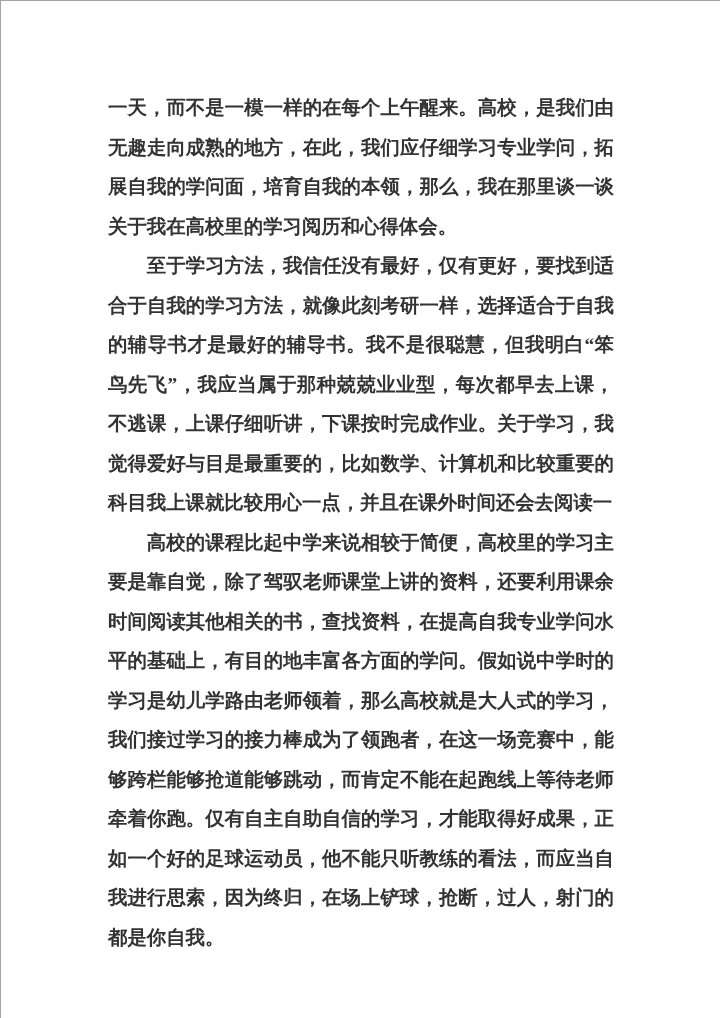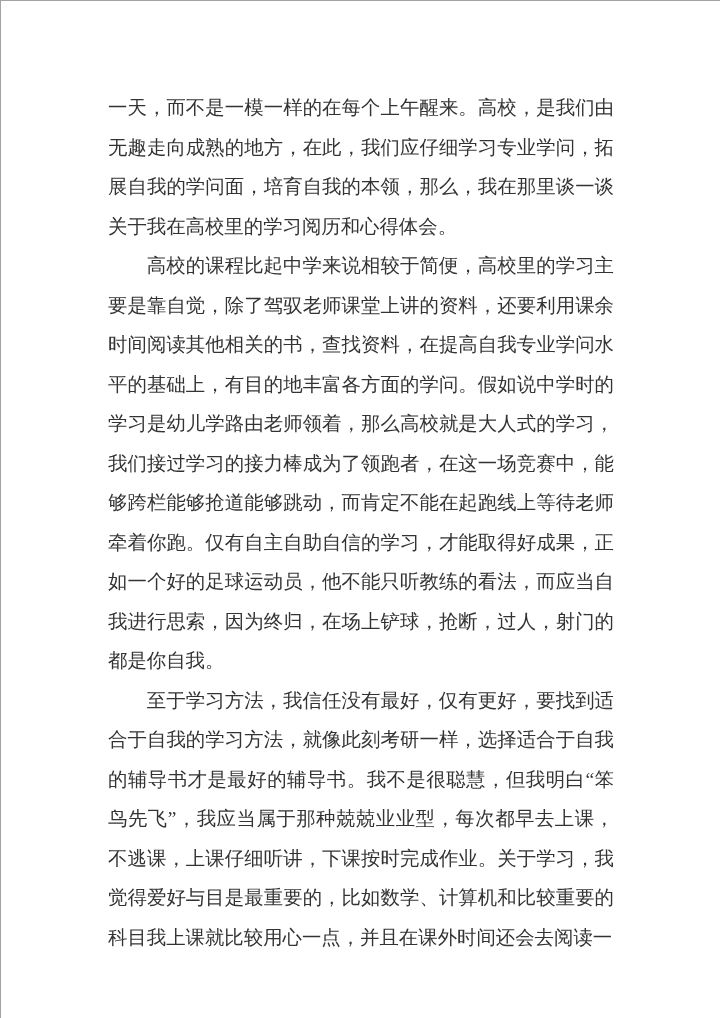--- a/index.html
+++ b/index.html
@@ -22,31 +22,32 @@
     top: 87px;
     left: 107px;
     width: 506px;
     font-family: "Liberation Serif", "DejaVu Serif", serif;
     font-size: 19.4px;
     line-height: 39.5px;
     color: #333333;
     text-align: justify;
     text-justify: inter-ideograph;
     letter-spacing: 0;
+    font-weight: bold;
   }
   .doc-content p {
     margin: 0;
     padding: 0;
   }
   .doc-content p.indent {
     text-indent: 2em;
   }
 </style>
 </head>
 <body>
 
 <div class="page">
   <div class="doc-content">
       <p class="">一天，而不是一模一样的在每个上午醒来。高校，是我们由无趣走向成熟的地方，在此，我们应仔细学习专业学问，拓展自我的学问面，培育自我的本领，那么，我在那里谈一谈关于我在高校里的学习阅历和心得体会。</p>
+      <p class="indent">至于学习方法，我信任没有最好，仅有更好，要找到适合于自我的学习方法，就像此刻考研一样，选择适合于自我的辅导书才是最好的辅导书。我不是很聪慧，但我明白“笨鸟先飞”，我应当属于那种兢兢业业型，每次都早去上课，不逃课，上课仔细听讲，下课按时完成作业。关于学习，我觉得爱好与目是最重要的，比如数学、计算机和比较重要的科目我上课就比较用心一点，并且在课外时间还会去阅读一</p>
       <p class="indent">高校的课程比起中学来说相较于简便，高校里的学习主要是靠自觉，除了驾驭老师课堂上讲的资料，还要利用课余时间阅读其他相关的书，查找资料，在提高自我专业学问水平的基础上，有目的地丰富各方面的学问。假如说中学时的学习是幼儿学路由老师领着，那么高校就是大人式的学习，我们接过学习的接力棒成为了领跑者，在这一场竞赛中，能够跨栏能够抢道能够跳动，而肯定不能在起跑线上等待老师牵着你跑。仅有自主自助自信的学习，才能取得好成果，正如一个好的足球运动员，他不能只听教练的看法，而应当自我进行思索，因为终归，在场上铲球，抢断，过人，射门的都是你自我。</p>
-      <p class="indent">至于学习方法，我信任没有最好，仅有更好，要找到适合于自我的学习方法，就像此刻考研一样，选择适合于自我的辅导书才是最好的辅导书。我不是很聪慧，但我明白“笨鸟先飞”，我应当属于那种兢兢业业型，每次都早去上课，不逃课，上课仔细听讲，下课按时完成作业。关于学习，我觉得爱好与目是最重要的，比如数学、计算机和比较重要的科目我上课就比较用心一点，并且在课外时间还会去阅读一</p>
     </div>
 </div>
 
 </body></html>

